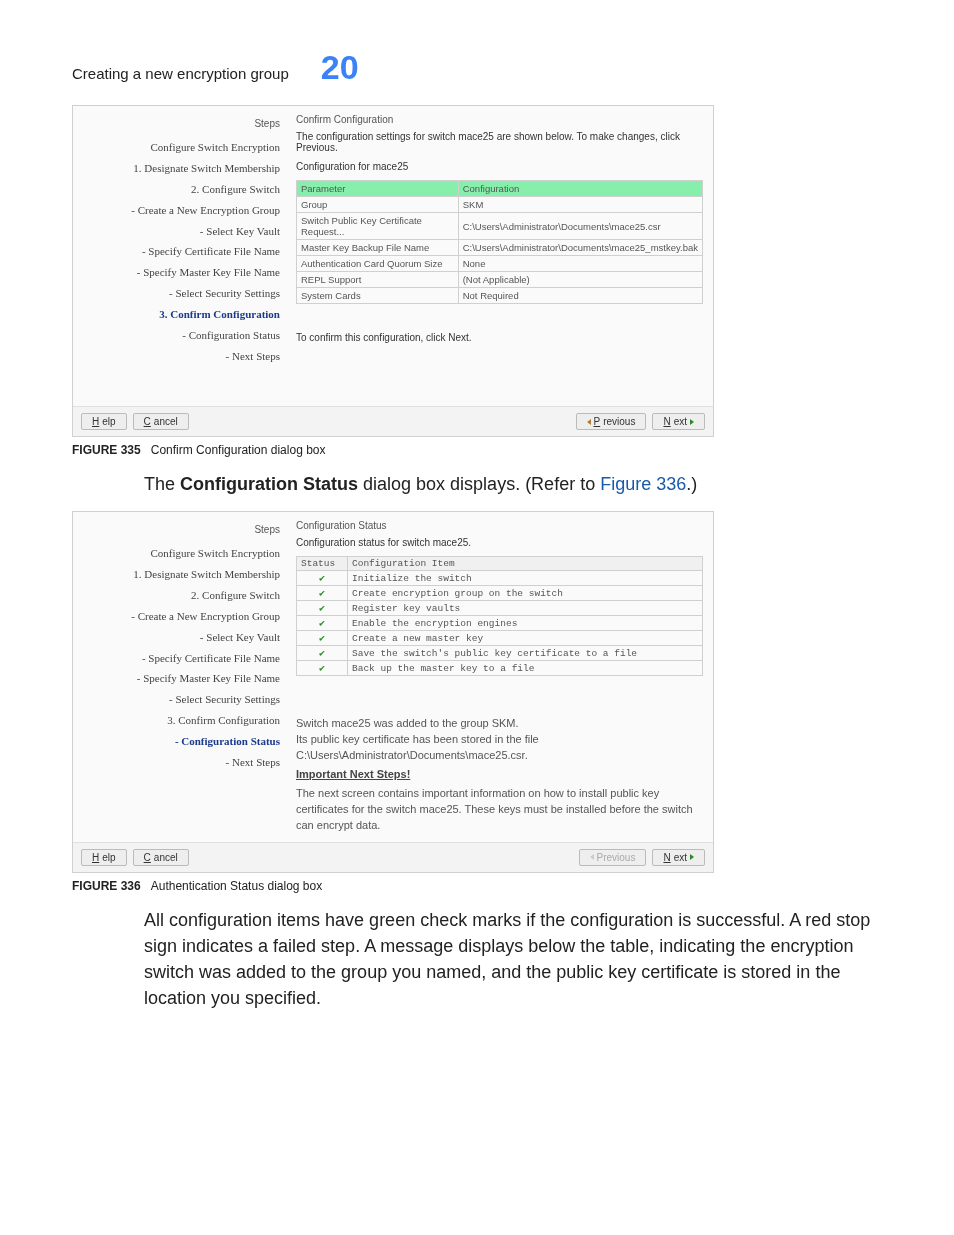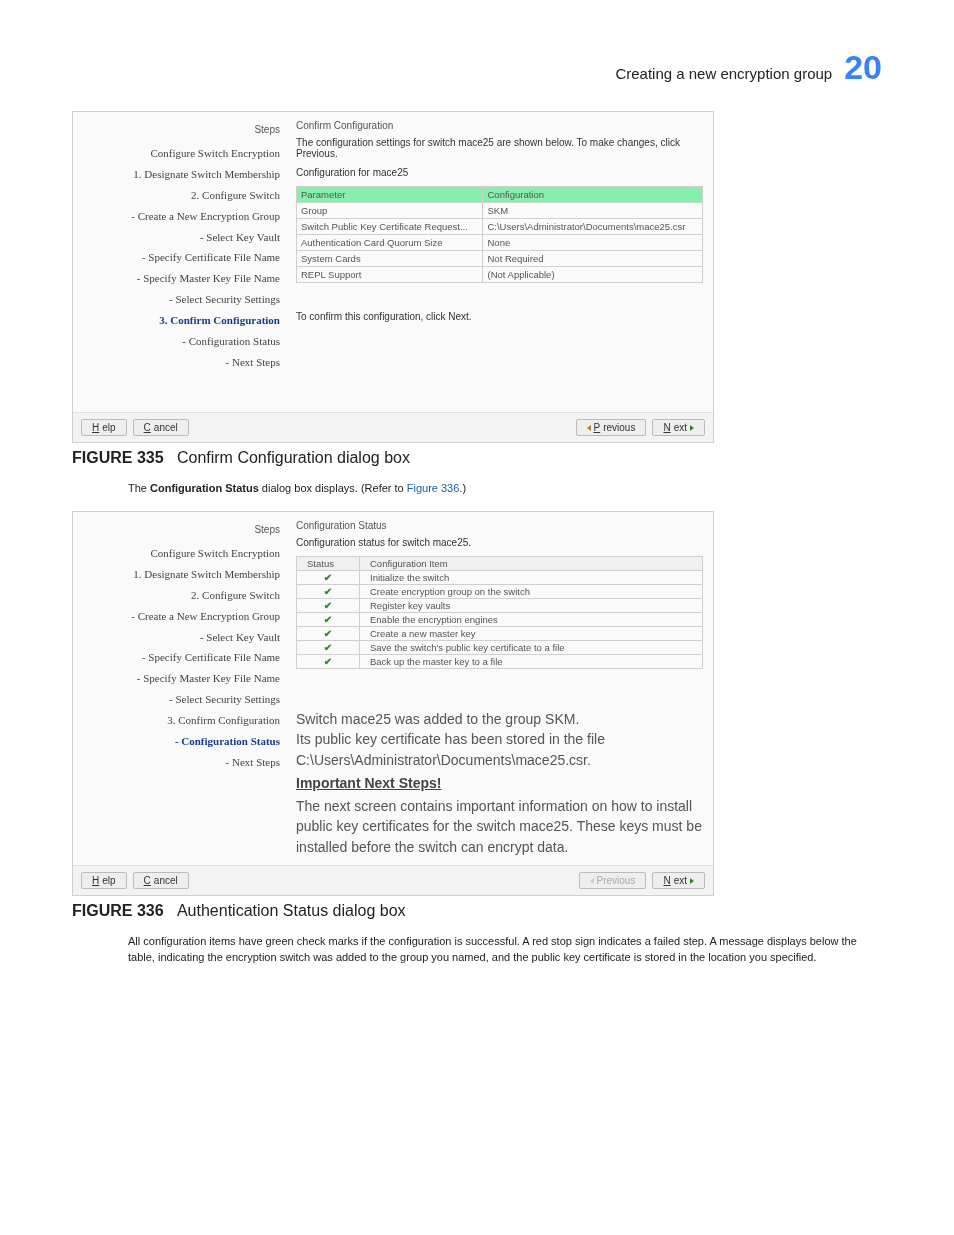--- a/index.html
+++ b/index.html
@@ -8,25 +8,25 @@
     background: #fff;
     font-family: Arial, Helvetica, sans-serif;
     color: #222;
     width: 954px;
   }
   .page {
     padding: 48px 72px 40px 72px;
   }
   .header {
     display: flex;
-    justify-content: flex-end;
+    justify-content: flex-start;
     align-items: baseline;
-    gap: 12px;
+    gap: 32px;
     border-bottom: 0;
-    margin-bottom: 24px;
+    margin-bottom: 18px;
   }
   .header-title {
     font-size: 15px;
     color: #222;
   }
   .header-num {
     font-size: 34px;
     font-weight: bold;
     color: #3b82f6;
   }
@@ -116,55 +116,56 @@
     width: 0; height: 0;
     border-top: 3px solid transparent;
     border-bottom: 3px solid transparent;
   }
   .tri-right { border-left: 4px solid #2a8a2a; }
   .tri-left { border-right: 4px solid #b08030; }
   .btn.disabled { color: #aaa; }
   .btn.disabled .tri-left { border-right-color: #ccc; }
 
   .fig-caption {
-    font-size: 16px;
+    font-size: 12px;
     margin: 6px 0 14px 0;
   }
   .fig-caption .fignum { font-weight: bold; }
 
   .body-text {
-    font-size: 11px;
-    margin: 0 0 14px 56px;
+    font-size: 18px;
+    margin: 0 0 14px 72px;
     line-height: 1.45;
   }
   .body-text .bold { font-weight: bold; }
   .link { color: #1a5aaa; }
 
   .status-table {
     width: 100%;
     border-collapse: collapse;
     font-size: 9.5px;
   }
   .status-table th, .status-table td {
     border: 1px solid #d0d0d0;
-    padding: 1px 10px;
+    padding: 1px 4px;
     text-align: left;
     color: #555;
+    font-family: Liberation Mono, monospace;
   }
   .status-table th { background: #f0f0f0; font-weight: normal; }
   .status-table td.status-col { width: 42px; text-align: center; }
   .check {
     display: inline-block;
     color: #2a8a2a;
     font-weight: bold;
     font-size: 10px;
   }
   .status-msgs {
     margin-top: 40px;
-    font-size: 14px;
+    font-size: 11px;
     color: #555;
     line-height: 1.45;
   }
   .status-msgs .imp { font-weight: bold; color: #444; margin: 3px 0; text-decoration: underline;}
 </style>
 </head>
 <body>
 
 <div class="page">
 
@@ -205,30 +206,34 @@
           <tbody id="tbl335">
               <tr>
                 <td>Group</td>
                 <td>SKM</td>
               </tr>
               <tr>
                 <td>Switch Public Key Certificate Request...</td>
                 <td>C:\Users\Administrator\Documents\mace25.csr</td>
               </tr>
               <tr>
+                <td>Master Key Backup File Name</td>
+                <td>C:\Users\Administrator\Documents\mace25_mstkey.bak</td>
+              </tr>
+              <tr>
                 <td>Authentication Card Quorum Size</td>
                 <td>None</td>
               </tr>
               <tr>
+                <td>REPL Support</td>
+                <td>(Not Applicable)</td>
+              </tr>
+              <tr>
                 <td>System Cards</td>
                 <td>Not Required</td>
-              </tr>
-              <tr>
-                <td>REPL Support</td>
-                <td>(Not Applicable)</td>
               </tr>
             </tbody>
         </table>
         <div class="confirm-line">To confirm this configuration, click Next.</div>
       </div>
     </div>
     <div class="dialog-buttons">
       <span class="btn">
           <span class="underline">H</span>
           <span>elp</span>

